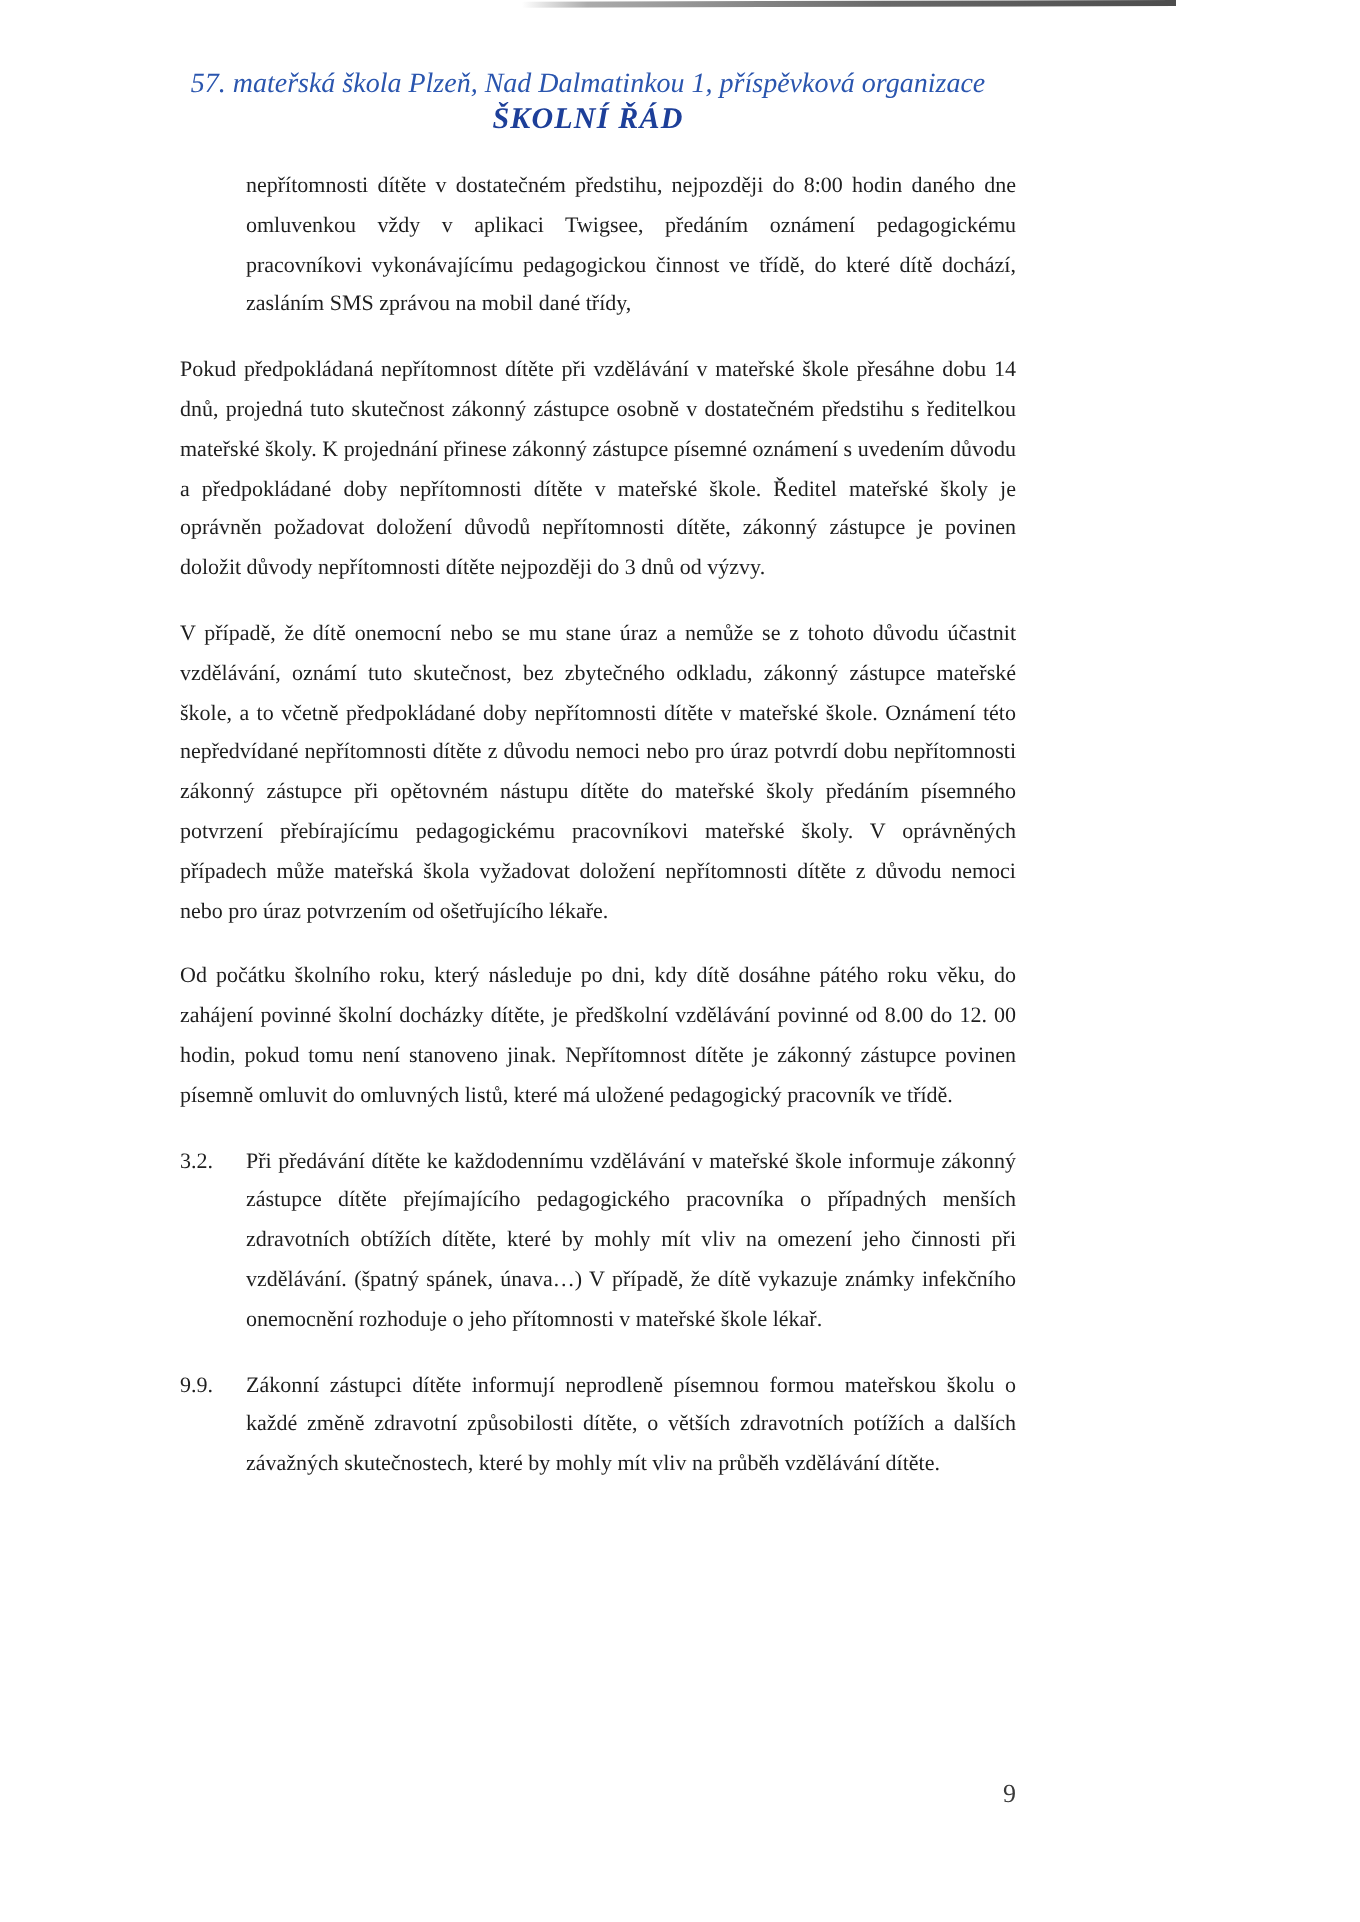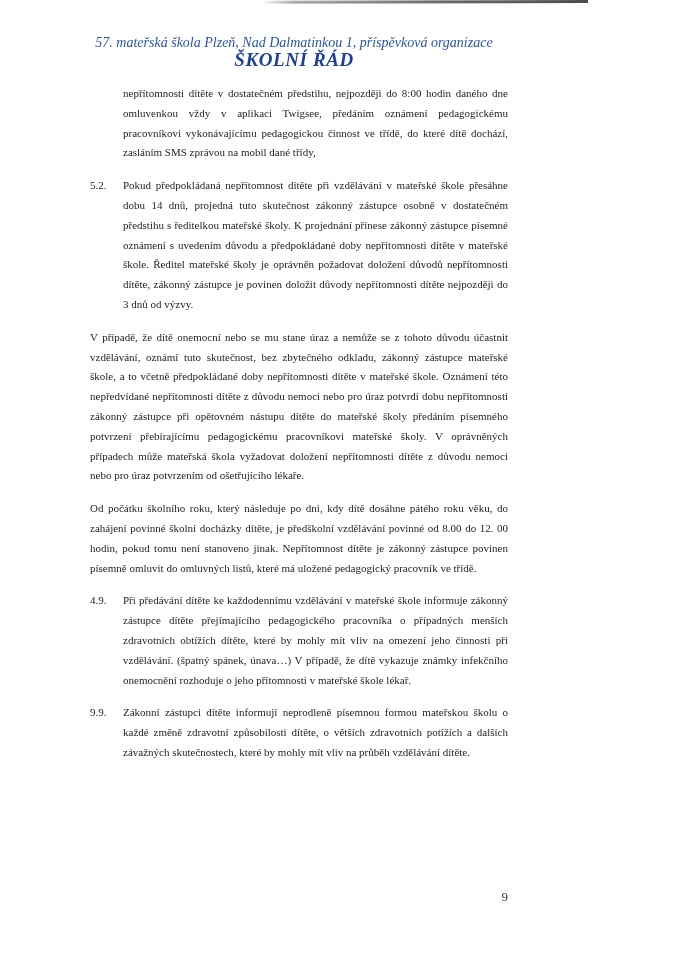--- a/index.html
+++ b/index.html
@@ -37,21 +37,21 @@
   }
   .school-name {
     font-style: italic;
     font-size: 14px;
     line-height: 17px;
     color: var(--school-name-blue, #2a55ae);
   }
   .doc-title {
     font-style: italic;
     font-weight: 700;
-    font-size: 19px;
+    font-size: 15px;
     line-height: 18px;
     letter-spacing: 0.6px;
     color: var(--title-blue, #1d3f99);
   }
   .body-text {
     margin: 15px 80px 0 90px;
     color: var(--body-text, #1e1e1e);
     font-size: 11px;
     line-height: 19.8px;
     text-align: justify;
@@ -90,34 +90,33 @@
   <div class="header">
     <div class="school-name">57. mateřská škola Plzeň, Nad Dalmatinkou 1, příspěvková organizace</div>
     <div class="doc-title">ŠKOLNÍ ŘÁD</div>
   </div>
 
   <div class="body-text">
 
     <p class="intro">nepřítomnosti dítěte v dostatečném předstihu, nejpozději do 8:00 hodin daného dne omluvenkou vždy v aplikaci Twigsee, předáním oznámení pedagogickému pracovníkovi vykonávajícímu pedagogickou činnost ve třídě, do které dítě dochází, zasláním SMS zprávou na mobil dané třídy,</p>
 
     <div class="section">
-      <span class="num">5.2.</span>
       <p class="text">Pokud předpokládaná nepřítomnost dítěte při vzdělávání v mateřské škole přesáhne dobu 14 dnů, projedná tuto skutečnost zákonný zástupce osobně v dostatečném předstihu s ředitelkou mateřské školy. K projednání přinese zákonný zástupce písemné oznámení s uvedením důvodu a předpokládané doby nepřítomnosti dítěte v mateřské škole. Ředitel mateřské školy je oprávněn požadovat doložení důvodů nepřítomnosti dítěte, zákonný zástupce je povinen doložit důvody nepřítomnosti dítěte nejpozději do 3 dnů od výzvy.</p>
     </div>
 
     <div class="section">
       <p class="text">V případě, že dítě onemocní nebo se mu stane úraz a nemůže se z tohoto důvodu účastnit vzdělávání, oznámí tuto skutečnost, bez zbytečného odkladu, zákonný zástupce mateřské škole, a to včetně předpokládané doby nepřítomnosti dítěte v mateřské škole. Oznámení této nepředvídané nepřítomnosti dítěte z důvodu nemoci nebo pro úraz potvrdí dobu nepřítomnosti zákonný zástupce při opětovném nástupu dítěte do mateřské školy předáním písemného potvrzení přebírajícímu pedagogickému pracovníkovi mateřské školy. V oprávněných případech může mateřská škola vyžadovat doložení nepřítomnosti dítěte z důvodu nemoci nebo pro úraz potvrzením od ošetřujícího lékaře.</p>
     </div>
 
     <div class="section">
       <p class="text">Od počátku školního roku, který následuje po dni, kdy dítě dosáhne pátého roku věku, do zahájení povinné školní docházky dítěte, je předškolní vzdělávání povinné od 8.00 do 12. 00 hodin, pokud tomu není stanoveno jinak. Nepřítomnost dítěte je zákonný zástupce povinen písemně omluvit do omluvných listů, které má uložené pedagogický pracovník ve třídě.</p>
     </div>
 
     <div class="section">
-      <span class="num">4.9.</span>
+      <span class="num">3.2.</span>
       <p class="text">Při předávání dítěte ke každodennímu vzdělávání v mateřské škole informuje zákonný zástupce dítěte přejímajícího pedagogického pracovníka o případných menších zdravotních obtížích dítěte, které by mohly mít vliv na omezení jeho činnosti při vzdělávání. (špatný spánek, únava…) V případě, že dítě vykazuje známky infekčního onemocnění rozhoduje o jeho přítomnosti v mateřské škole lékař.</p>
     </div>
 
     <div class="section">
       <span class="num">9.9.</span>
       <p class="text">Zákonní zástupci dítěte informují neprodleně písemnou formou mateřskou školu o každé změně zdravotní způsobilosti dítěte, o větších zdravotních potížích a dalších závažných skutečnostech, které by mohly mít vliv na průběh vzdělávání dítěte.</p>
     </div>
 
   </div>
 

